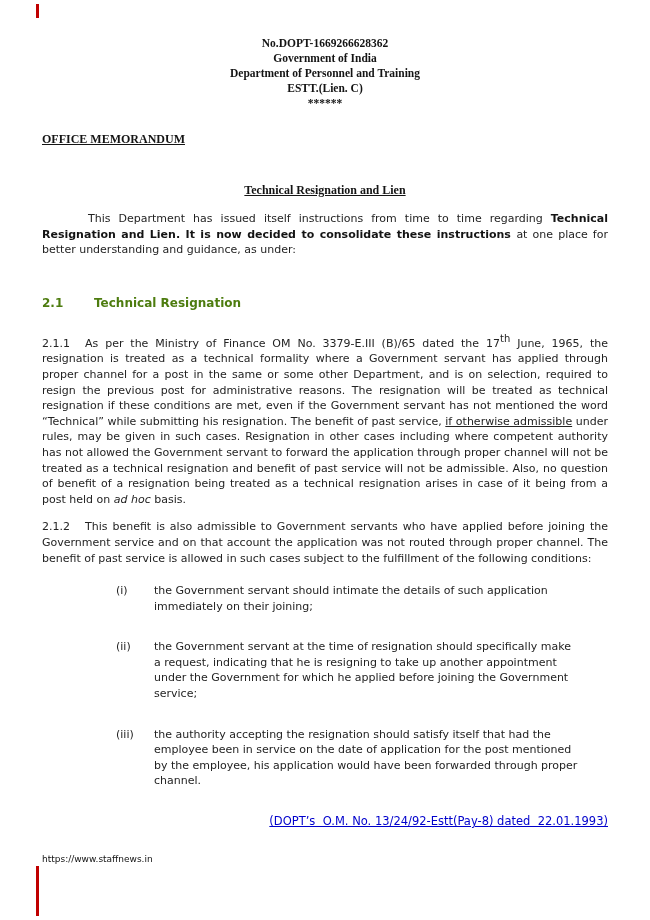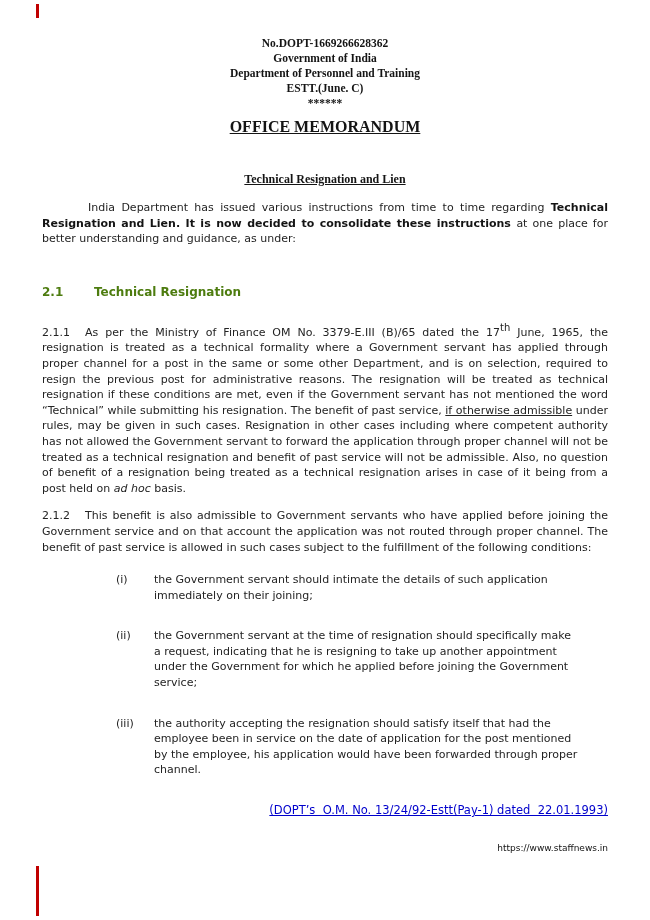--- a/index.html
+++ b/index.html
@@ -26,25 +26,25 @@
   }
   .date-line {
     text-align: right;
     font-family: "Liberation Serif", serif;
     font-weight: bold;
     font-size: 11.5px;
     margin-top: 19px;
     color: #141414;
   }
   .memo-title {
-    text-align: center;
-    margin-top: 7px;
+    text-align: left;
+    margin-top: 21px;
     font-family: "Liberation Serif", serif;
     font-weight: bold;
-    font-size: 16px;
+    font-size: 12px;
     color: #141414;
   }
   .subject {
     text-align: center;
     margin-top: 36px;
     font-family: "Liberation Serif", serif;
     font-weight: bold;
     font-size: 12px;
     color: #141414;
   }
@@ -91,21 +91,21 @@
     font-size: 11.5px;
   }
   .ref-link {
     color: #0000cc;
     text-decoration: underline;
     white-space: pre-wrap;
     cursor: pointer;
   }
 
   .page-footer {
-    text-align: right;
+    text-align: left;
     margin-top: 26px;
     font-size: 9px;
     color: #111111;
   }
   .footer-link { color: #111111; text-decoration: none; cursor: pointer; }
 
   .red-mark {
     position: absolute;
     left: 36px;
     width: 3px;
@@ -121,34 +121,34 @@
 
   <div class="red-mark red-mark-top"></div>
   <div class="red-mark red-mark-bottom"></div>
 
   <div class="content">
 
     <div class="hdr">
       <div class="hdr-line">No.DOPT-1669266628362</div>
       <div class="hdr-line">Government of India</div>
       <div class="hdr-line">Department of Personnel and Training</div>
-      <div class="hdr-line">ESTT.(June. C)</div>
+      <div class="hdr-line">ESTT.(Lien. C)</div>
       <div class="hdr-line">******</div>
     </div>
 
 
     <div class="memo-title">
       <span class="underlined">OFFICE MEMORANDUM</span>
     </div>
 
     <div class="subject">
       <span class="underlined">Technical Resignation and Lien</span>
     </div>
 
-    <p class="body intro"><span>India Department has issued various instructions from time to time regarding </span><span class="bold-run">Technical Resignation and Lien. It is now decided to consolidate these instructions </span><span>at one place for better understanding and guidance, as under:</span></p>
+    <p class="body intro"><span>This Department has issued itself instructions from time to time regarding </span><span class="bold-run">Technical Resignation and Lien. It is now decided to consolidate these instructions </span><span>at one place for better understanding and guidance, as under:</span></p>
 
     <div class="section-heading">
       <span class="sec-num">2.1</span><span>Technical Resignation</span>
     </div>
 
     <p class="body para-211"><span class="para-num">2.1.1</span><span>As per the Ministry of Finance OM No. 3379-E.III (B)/65 dated the 17</span><sup class="ord">th</sup><span> June, 1965, the resignation is treated as a technical formality where a Government servant has applied through proper channel for a post in the same or some other Department, and is on selection, required to resign the previous post for administrative reasons. The resignation will be treated as technical resignation if these conditions are met, even if the Government servant has not mentioned the word “Technical” while submitting his resignation. The benefit of past service, </span><span class="ul-run">if otherwise admissible</span><span> under rules, may be given in such cases. Resignation in other cases including where competent authority has not allowed the Government servant to forward the application through proper channel will not be treated as a technical resignation and benefit of past service will not be admissible. Also, no question of benefit of a resignation being treated as a technical resignation arises in case of it being from a post held on </span><span class="it-run">ad hoc</span><span> basis.</span></p>
 
     <p class="body para-212"><span class="para-num">2.1.2</span><span>This benefit is also admissible to Government servants who have applied before joining the Government service and on that account the application was not routed through proper channel. The benefit of past service is allowed in such cases subject to the fulfillment of the following conditions:</span></p>
 
     <div class="cond-list">
@@ -160,21 +160,21 @@
         <div class="cond-num">(ii)</div>
         <div class="cond-text">the Government servant at the time of resignation should specifically make a request, indicating that he is resigning to take up another appointment under the Government for which he applied before joining the Government service;</div>
       </div>
       <div class="cond-item">
         <div class="cond-num">(iii)</div>
         <div class="cond-text">the authority accepting the resignation should satisfy itself that had the employee been in service on the date of application for the post mentioned by the employee, his application would have been forwarded through proper channel.</div>
       </div>
     </div>
 
     <div class="ref-line">
-      <span class="ref-link">(DOPT’s  O.M. No. 13/24/92-Estt(Pay-1) dated  22.01.1993)</span>
+      <span class="ref-link">(DOPT’s  O.M. No. 13/24/92-Estt(Pay-8) dated  22.01.1993)</span>
     </div>
 
     <div class="page-footer">
       <span class="footer-link">https://www.staffnews.in</span>
     </div>
 
   </div>
 </div>
 
 </body></html>

